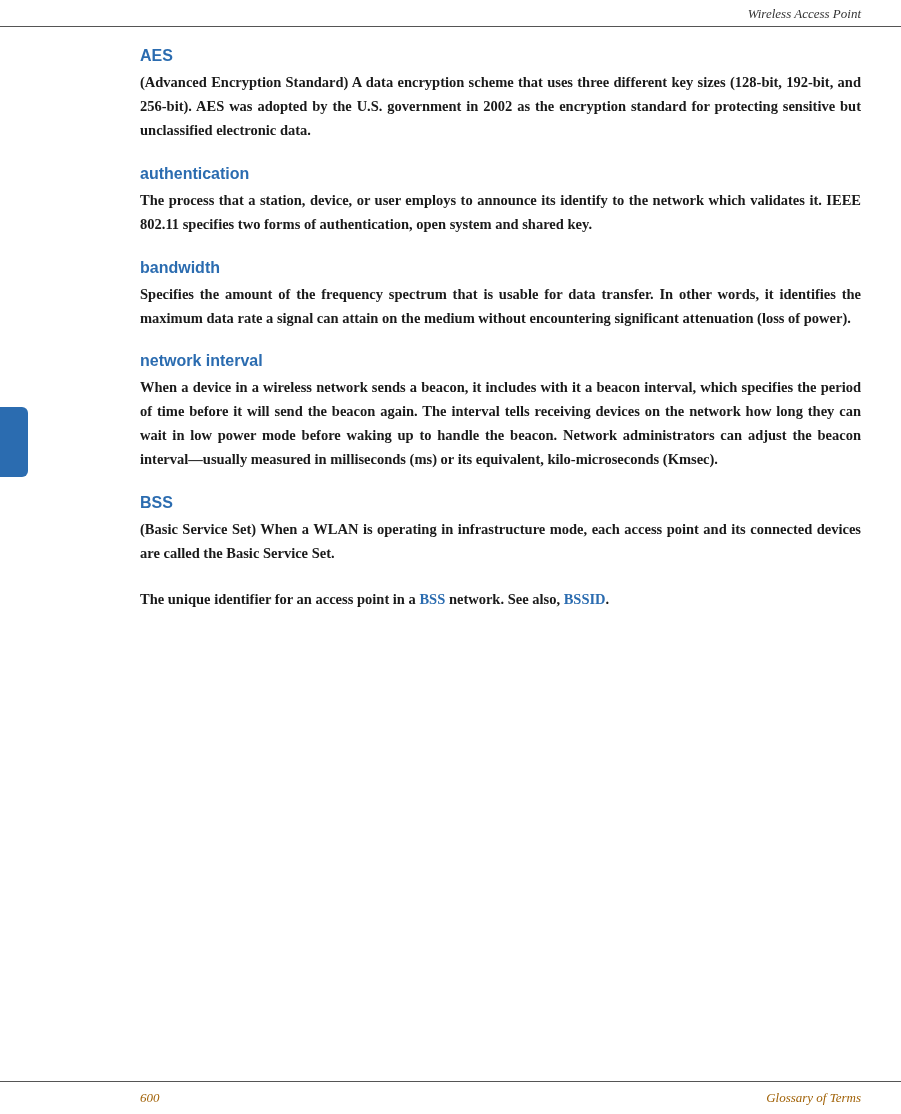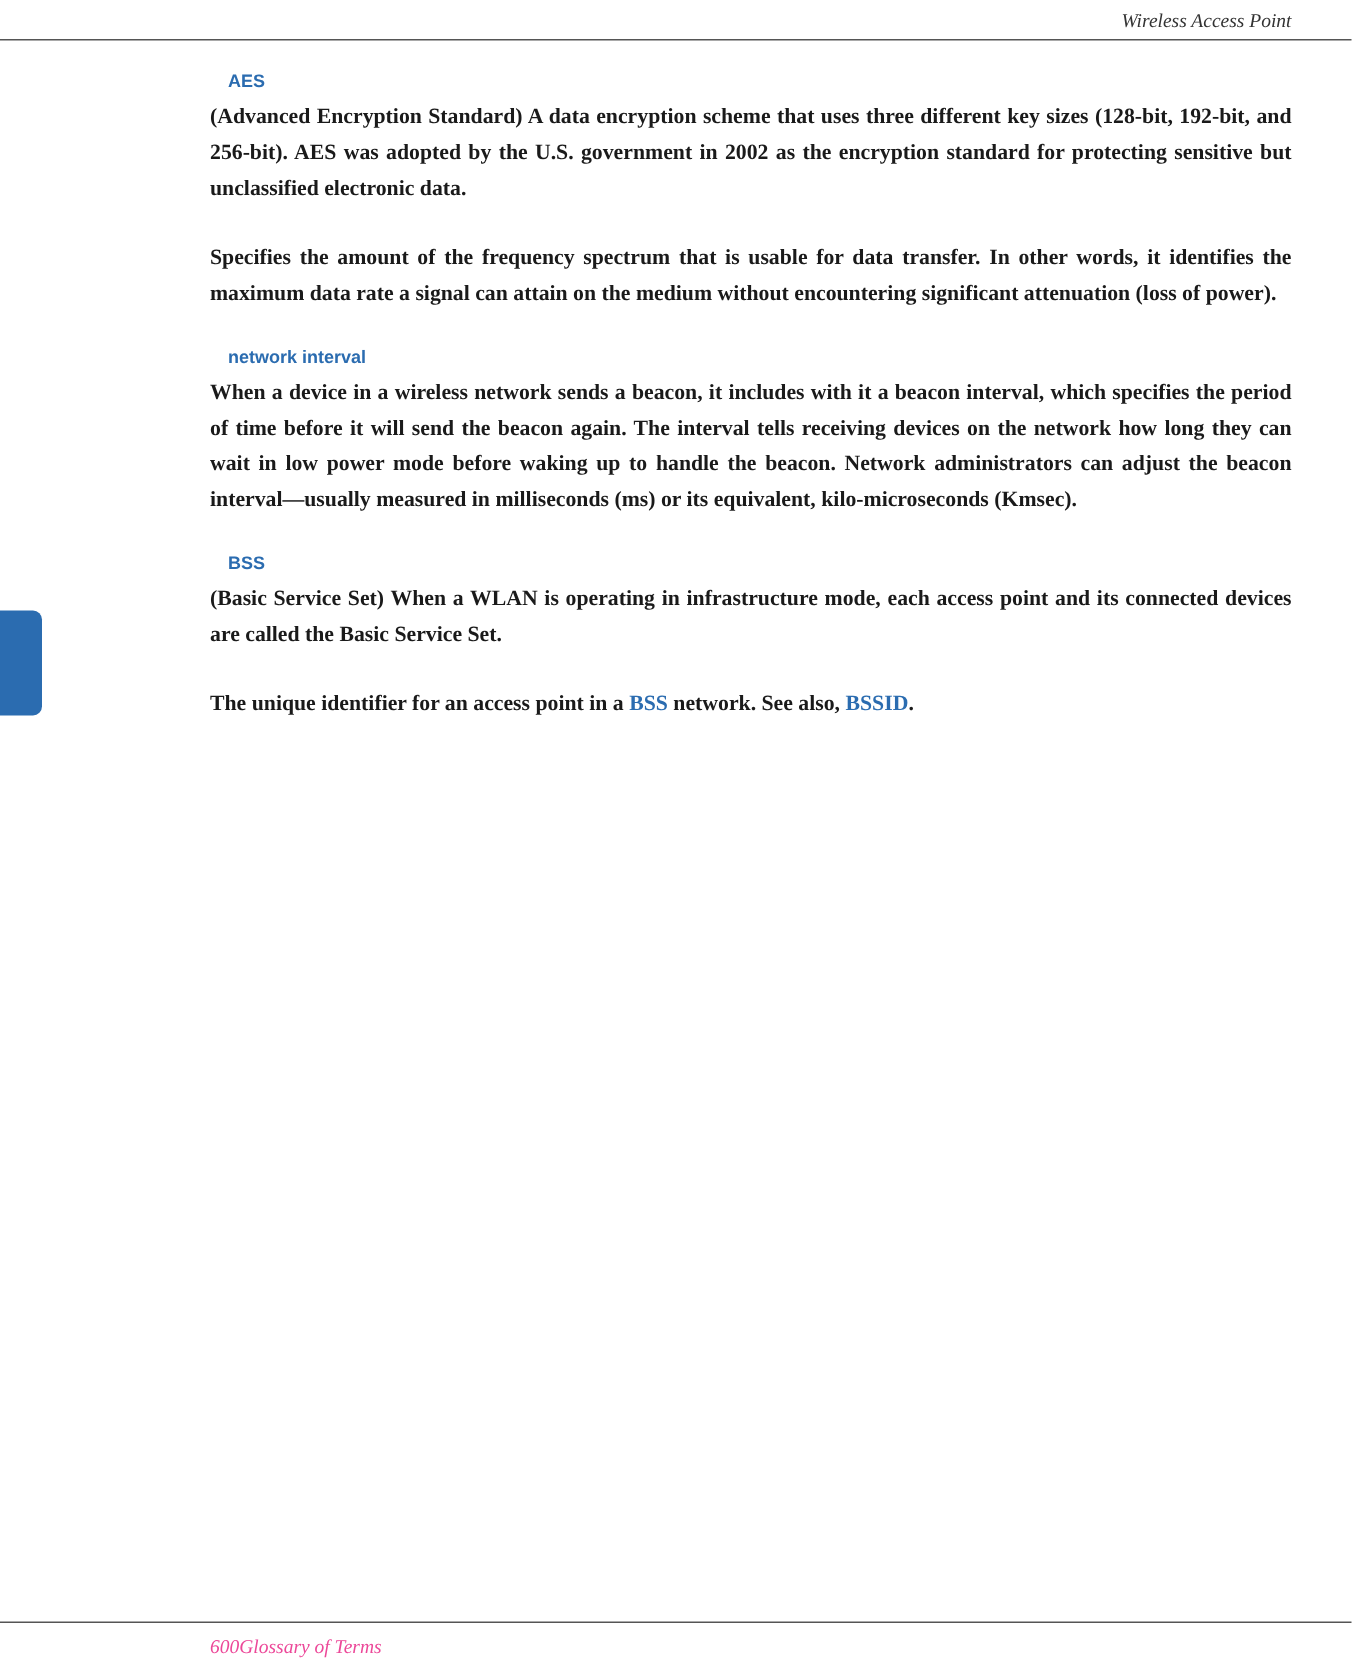--- a/index.html
+++ b/index.html
@@ -46,45 +46,45 @@
       border-radius: 0 6px 6px 0;
     }
 
     .term-section {
       margin-bottom: 22px;
     }
 
     .term-title {
       color: #2b6cb0;
       font-weight: bold;
-      font-size: 12px;
+      font-size: 16px;
       font-family: Arial, sans-serif;
       margin-bottom: 6px;
-      margin-left: 12px;
     }
 
     .term-body {
       font-size: 14.5px;
       line-height: 1.65;
       text-align: justify;
       font-family: Georgia, 'Times New Roman', serif;
       font-weight: bold;
     }
 
     .term-body .link {
       color: #2b6cb0;
       text-decoration: none;
     }
 
     .footer {
       border-top: 1.5px solid #555;
       display: flex;
+      justify-content: space-between;
       padding: 8px 40px 8px 140px;
       font-size: 13px;
-      color: #ec4899;
+      color: #a16207;
       font-style: italic;
       margin-top: auto;
     }
   </style>
 </head>
 <body>
 
 <div class="page-container">
 
   <div class="header">
@@ -93,22 +93,27 @@
 
   <div class="main-content">
 
     <div class="tab-indicator"></div>
 
     <div class="term-section">
       <div class="term-title">AES</div>
       <div class="term-body">(Advanced Encryption Standard) A data encryption scheme that uses three different key sizes (128-bit, 192-bit, and 256-bit). AES was adopted by the U.S. government in 2002 as the encryption standard for protecting sensitive but unclassified electronic data.</div>
     </div>
 
+    <div class="term-section">
+      <div class="term-title">authentication</div>
+      <div class="term-body">The process that a station, device, or user employs to announce its identify to the network which validates it. IEEE 802.11 specifies two forms of authentication, open system and shared key.</div>
+    </div>
 
     <div class="term-section">
+      <div class="term-title">bandwidth</div>
       <div class="term-body">Specifies the amount of the frequency spectrum that is usable for data transfer. In other words, it identifies the maximum data rate a signal can attain on the medium without encountering significant attenuation (loss of power).</div>
     </div>
 
     <div class="term-section">
       <div class="term-title">network interval</div>
       <div class="term-body">When a device in a wireless network sends a beacon, it includes with it a beacon interval, which specifies the period of time before it will send the beacon again. The interval tells receiving devices on the network how long they can wait in low power mode before waking up to handle the beacon. Network administrators can adjust the beacon interval—usually measured in milliseconds (ms) or its equivalent, kilo-microseconds (Kmsec).</div>
     </div>
 
     <div class="term-section">
     </div>

